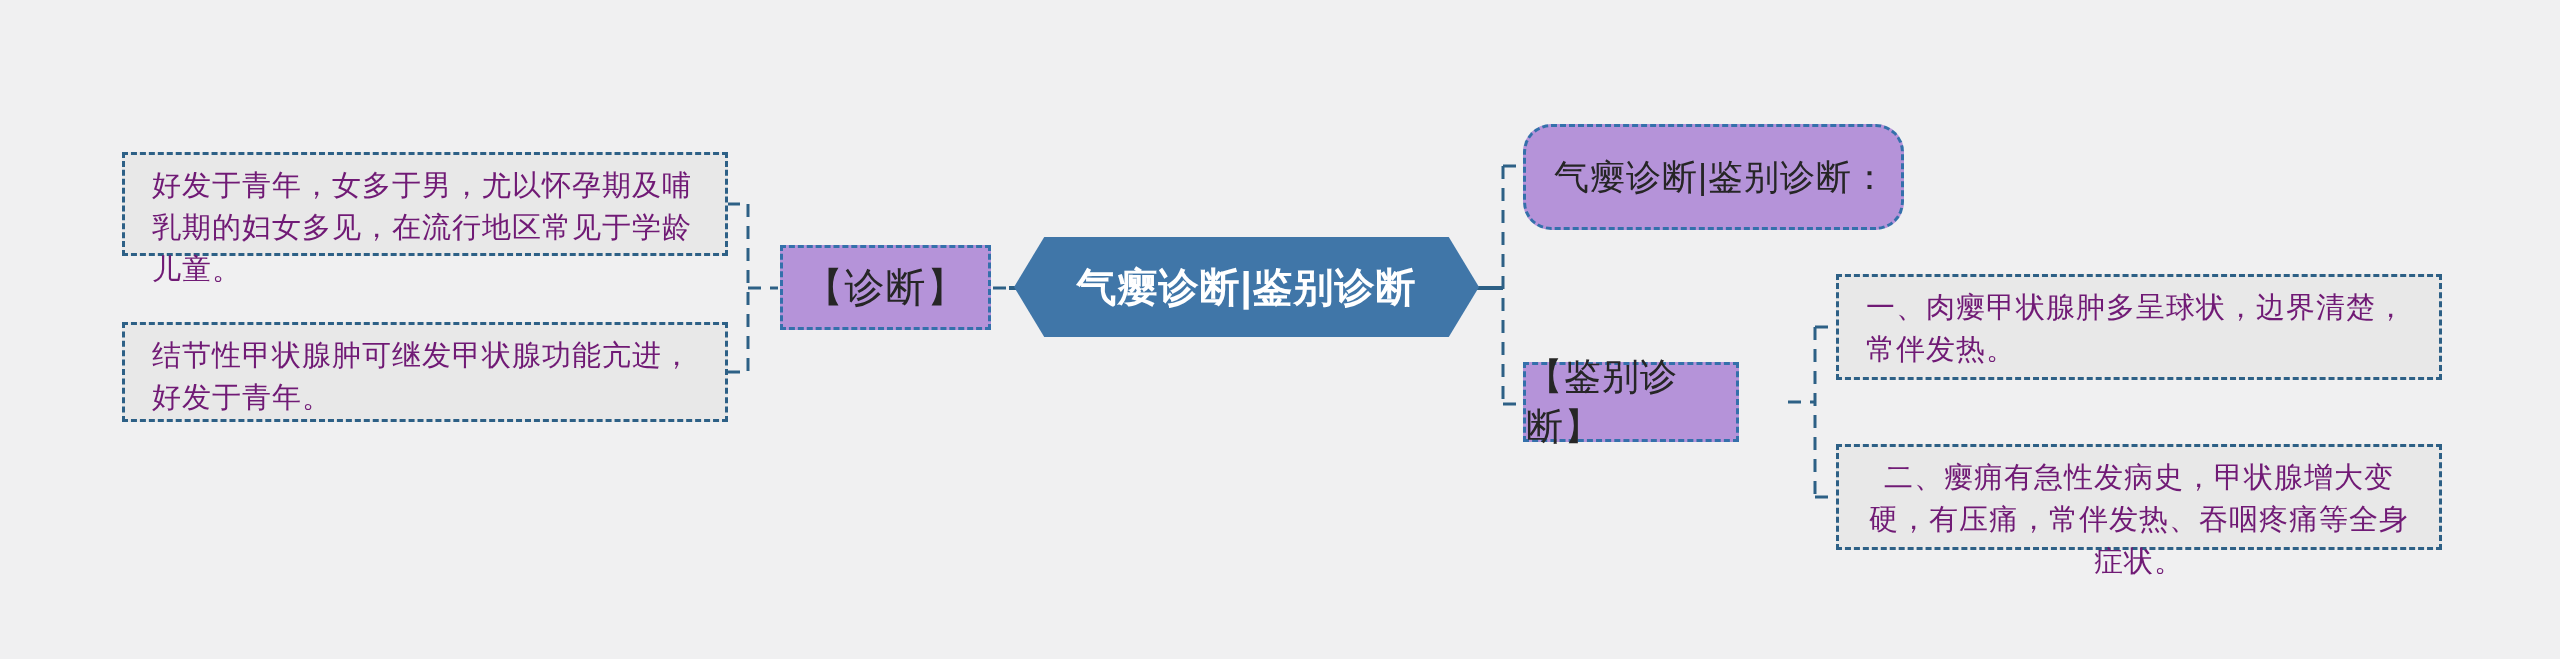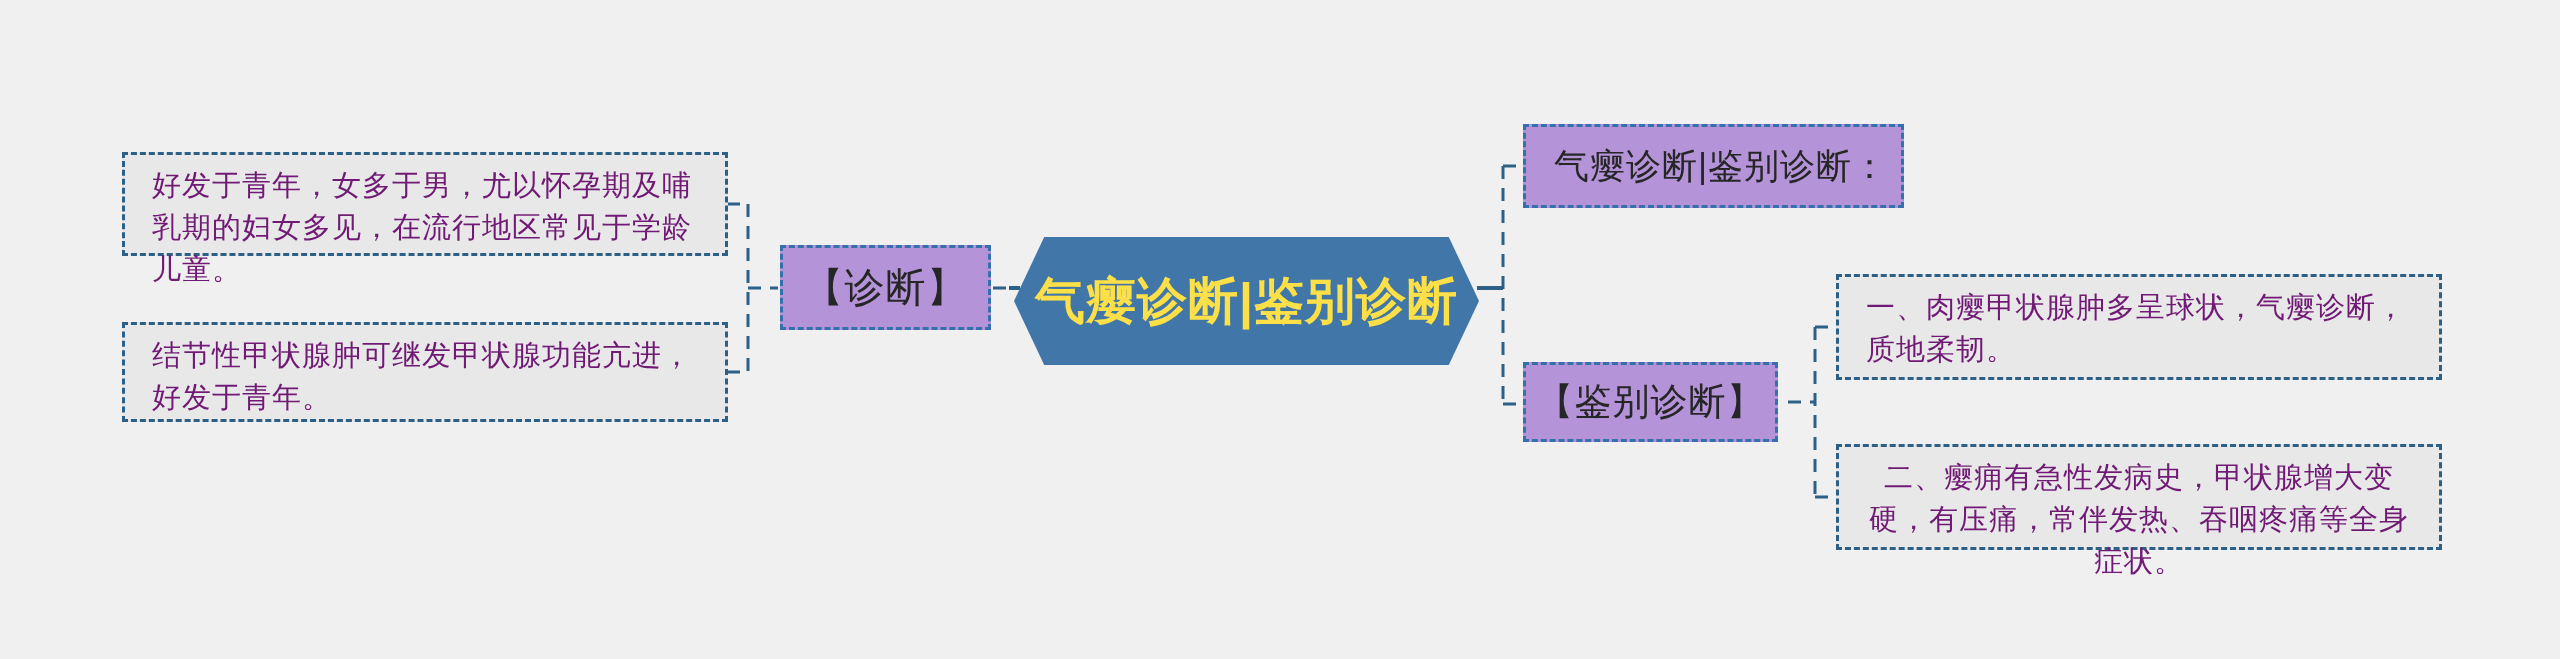--- a/index.html
+++ b/index.html
@@ -47,34 +47,34 @@
   }
   .purple-box.left-align {
     justify-content: flex-start;
     padding-left: 28px;
   }
   .hexagon {
     position: absolute;
     left: 1014px;
     top: 237px;
     width: 465px;
-    height: 128px;
+    height: 100px;
     background: #4076a8;
     clip-path: polygon(0 50%, 6.5% 0, 93.5% 0, 100% 50%, 93.5% 100%, 6.5% 100%);
     display: flex;
     align-items: center;
     justify-content: center;
-    color: #fde047;
-    font-size: 50px;
+    color: #ffffff;
+    font-size: 40px;
     font-weight: bold;
     letter-spacing: 1px;
   }
   .node-diagnosis      { left: 780px;  top: 245px; width: 211px; height: 85px;  font-size: 40px; }
-  .node-top-right      { left: 1523px; top: 124px; width: 381px; height: 84px;  font-size: 35px; }
-  .node-bottom-right   { left: 1523px; top: 362px; width: 255px; height: 80px;  font-size: 37px; }
+  .node-top-right      { left: 1523px; top: 124px; width: 381px; height: 106px;  font-size: 35px; border-radius: 28px; }
+  .node-bottom-right   { left: 1523px; top: 362px; width: 216px; height: 80px;  font-size: 37px; }
   .leaf-left-1  { left: 122px;  top: 152px; width: 606px; height: 104px; }
   .leaf-left-2  { left: 122px;  top: 322px; width: 606px; height: 100px; }
   .leaf-right-1 { left: 1836px; top: 274px; width: 606px; height: 106px; }
   .leaf-right-2 { left: 1836px; top: 444px; width: 606px; height: 106px; text-align: center; }
 </style>
 </head>
 <body>
 
 <div id="canvas">
 
@@ -105,19 +105,19 @@
   </div>
 
   <div class="purple-box left-align node-top-right">
     <span>气瘿诊断|鉴别诊断：</span>
   </div>
   <div class="purple-box node-bottom-right">
     <span>【鉴别诊断】</span>
   </div>
 
   <div class="leaf-box leaf-right-1">
-    <span>一、肉瘿甲状腺肿多呈球状，气瘿诊断，质地柔韧。</span>
+    <span>一、肉瘿甲状腺肿多呈球状，边界清楚，常伴发热。</span>
   </div>
   <div class="leaf-box leaf-right-2">
     <span>二、瘿痈有急性发病史，甲状腺增大变硬，有压痛，常伴发热、吞咽疼痛等全身症状。</span>
   </div>
 
 </div>
 
 </body></html>

